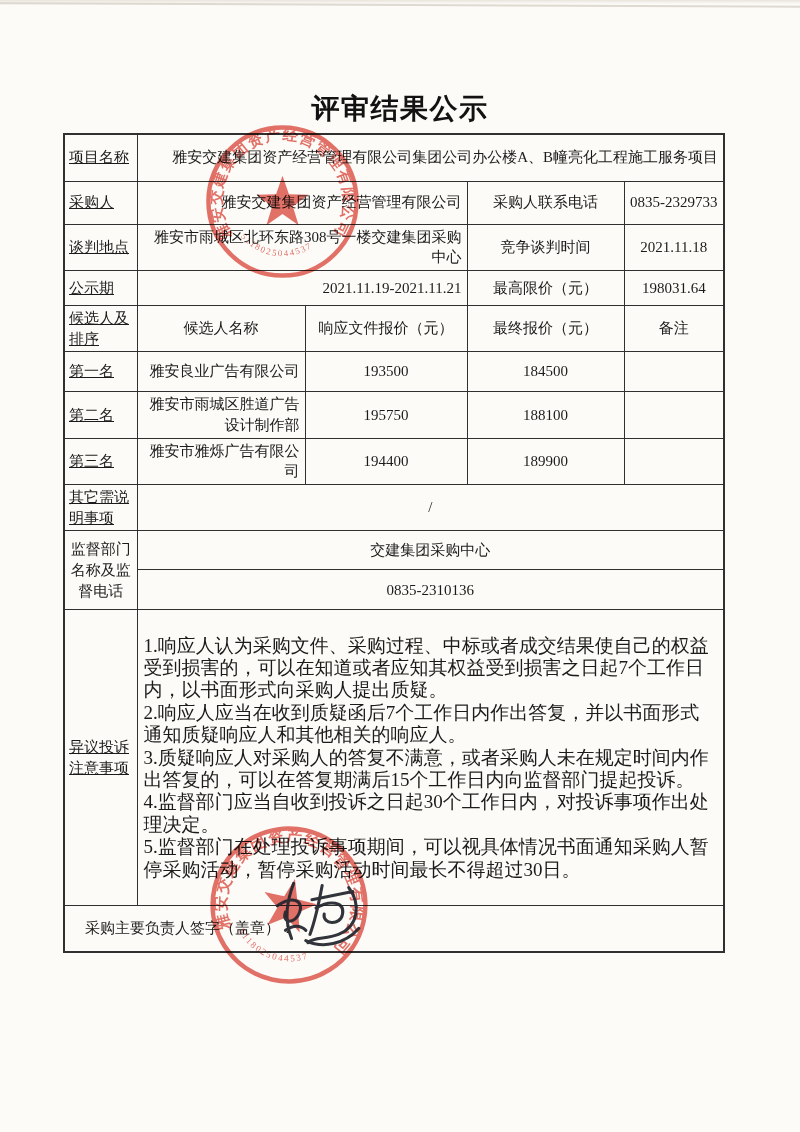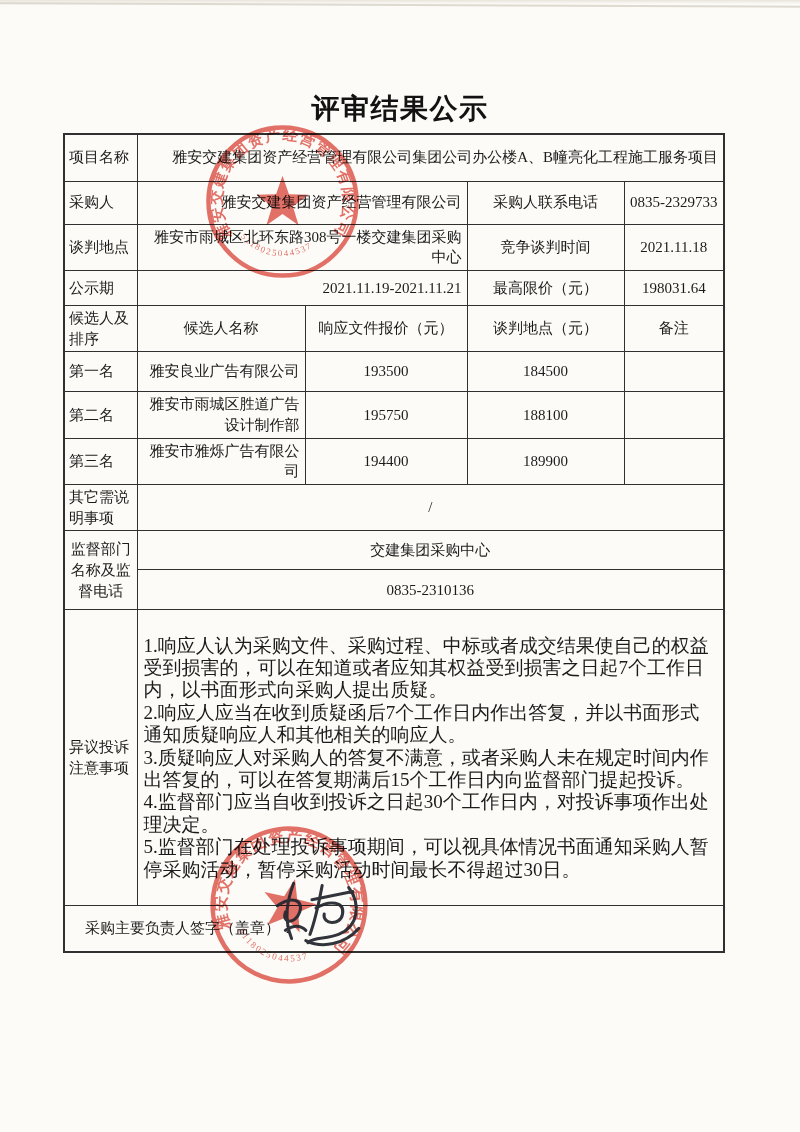--- a/index.html
+++ b/index.html
@@ -22,21 +22,21 @@
     letter-spacing:1.5px; color:#121212;
   }
   table.doc {
     position:absolute; left:63px; top:133px; width:660px;
     border-collapse:collapse; table-layout:fixed;
     font-size:15px; color:#1b1b1b; z-index:2; background:transparent;
   }
   table.doc, table.doc td { border:1.6px solid #303030; }
   table.doc { border-width:2px; }
   td { padding:2px 5px; line-height:1.38; vertical-align:middle; word-break:break-all; }
-  td.lab { padding:2px 4px; text-align:left; }
+  td.lab { padding:2px 4px; text-align:left;text-decoration:underline; }
   td.lab-c { padding:2px 2px; text-align:center; }
   .c { text-align:center; }
   .l { text-align:right; }
   .notice { padding:2px 1px; line-height:22.4px; font-size:19px; text-align:left; }
   .notice div { margin:0; }
   .sig-label { padding-left:20px; font-size:15px; }
   
   .seal { position:absolute; color:#dd4a40; opacity:.78; mix-blend-mode:multiply; z-index:4; pointer-events:none; }
   .seal-top { left:202px; top:121px; width:161px; height:161px; }
   .seal-bottom { left:206px; top:822px; width:166px; height:166px; transform:rotate(13deg); }
@@ -80,21 +80,21 @@
     <tr style="height:35px">
       <td class="lab">公示期</td>
       <td colspan="2" class="l">2021.11.19-2021.11.21</td>
       <td class="c">最高限价（元）</td>
       <td class="c">198031.64</td>
     </tr>
     <tr style="height:40px">
       <td class="lab">候选人及排序</td>
       <td class="c">候选人名称</td>
       <td class="c">响应文件报价（元）</td>
-      <td class="c">谈判地点（元）</td>
+      <td class="c">最终报价（元）</td>
       <td class="c">备注</td>
     </tr>
     <tr style="height:40px">
       <td class="lab">第一名</td>
       <td class="l">雅安良业广告有限公司</td>
       <td class="c">193500</td>
       <td class="c">184500</td>
       <td class="c"></td>
     </tr>
     <tr style="height:40px">

